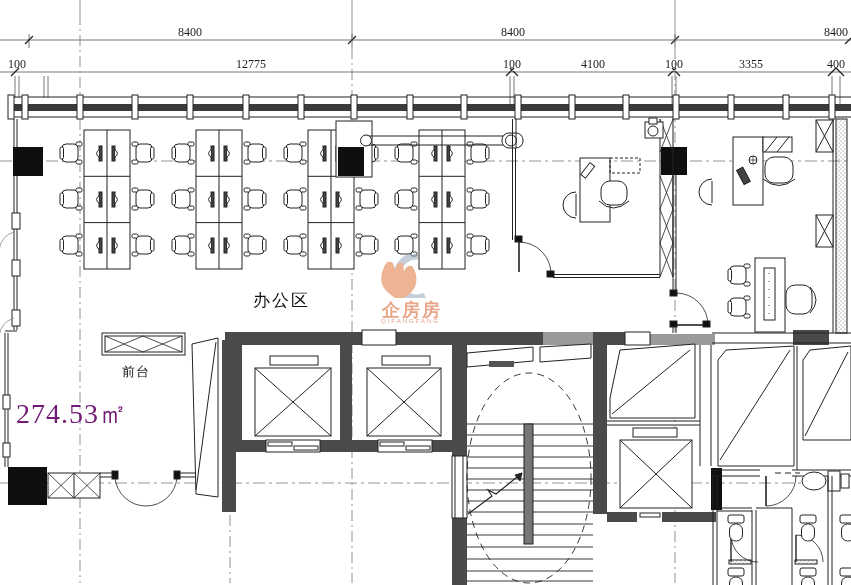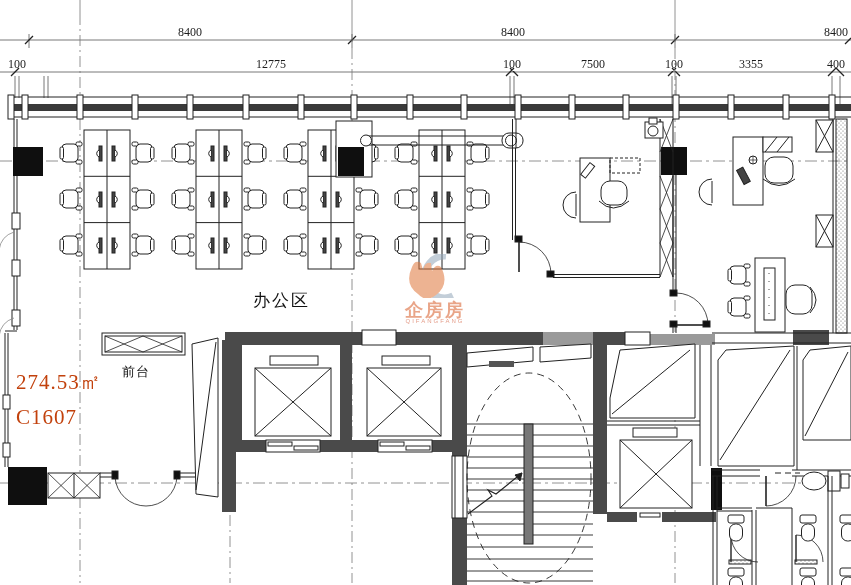--- a/index.html
+++ b/index.html
@@ -4,22 +4,22 @@
 <style>
   html,body{margin:0;padding:0;background:#fff;}
   #plan{position:relative;width:851px;height:585px;background:#fff;overflow:hidden;
         font-family:"Liberation Serif","DejaVu Serif",serif;padding-left:44px;}
   #plan svg{position:absolute;left:0;top:0;}
   .dim{position:absolute;transform:translateX(-50%);font-size:12px;color:#1c1c1c;white-space:nowrap;}
   .zone-label{position:absolute;font-size:17px;color:#111;letter-spacing:2px;
         font-family:Liberation Mono, monospace;}
   .small-label{position:absolute;font-size:13px;color:#111;letter-spacing:1px;
         font-family:"Liberation Sans","DejaVu Sans",sans-serif;}
-  .big-cad{position:absolute;font-size:21px;color:#c2410c;letter-spacing:1px;line-height:1.0;}
-  .wm{position:absolute;left:394px;top:254px;width:78px;height:74px;opacity:.55;text-align:center;}
+  .big-cad{position:absolute;font-size:28px;color:#701a75;letter-spacing:1px;line-height:1.0;margin-top:28px;}
+  .wm{position:absolute;left:366px;top:254px;width:78px;height:74px;opacity:.55;text-align:right;}
   .wm-brand{position:absolute;left:6px;top:44px;width:70px;font-size:18px;font-weight:bold;
         color:#d85c28;letter-spacing:2px;font-family:"Liberation Sans","DejaVu Sans",sans-serif;}
   .wm-sub{position:absolute;left:8px;top:64px;width:66px;font-size:6px;color:#cc4723;
         letter-spacing:2px;font-family:"Liberation Sans","DejaVu Sans",sans-serif;}
 </style>
 </head>
 <body>
 
 <div id="plan">
 
@@ -378,31 +378,30 @@
     <use href="#wc" x="728" y="568"></use>
         <use href="#wc" x="800" y="568"></use>
         <use href="#wc" x="840" y="568"></use>
   </g>
 </svg>
 
   <span class="dim" style="left:190px;top:25px">8400</span>
   <span class="dim" style="left:513px;top:25px">8400</span>
   <span class="dim" style="left:836px;top:25px">8400</span>
   <span class="dim" style="left:17px;top:57px">100</span>
-  <span class="dim" style="left:271px;top:57px">12775</span>
+  <span class="dim" style="left:251px;top:57px">12775</span>
   <span class="dim" style="left:512px;top:57px">100</span>
-  <span class="dim" style="left:593px;top:57px">7500</span>
+  <span class="dim" style="left:593px;top:57px">4100</span>
   <span class="dim" style="left:674px;top:57px">100</span>
   <span class="dim" style="left:751px;top:57px">3355</span>
   <span class="dim" style="left:836px;top:57px">400</span>
 
   <div class="zone-label" style="left:253px;top:289px">办公区</div>
   <div class="small-label" style="left:122px;top:363px">前台</div>
   <div class="big-cad" style="left:16px;top:372px">274.53㎡</div>
-  <div class="big-cad" style="left:16px;top:407px">C1607</div>
 
   <div class="wm">
     <svg width="78" height="44" viewBox="0 0 78 44">
       <path d="M52,2 a20,21 0 1 0 7,40" fill="none" stroke="#93A7BA" stroke-width="7"></path>
       <path d="M24,40 q-14,-10 -6,-27 q3,-8 9,-4 l2,7 q2,-9 8,-7 l1,8 q4,-8 9,-4 q9,17 -5,28 q-10,8 -18,-1 Z" fill="#E0763A" stroke="none"></path>
     </svg>
     <div class="wm-brand">企房房</div>
     <div class="wm-sub">QIFANGFANG</div>
   </div>
 

